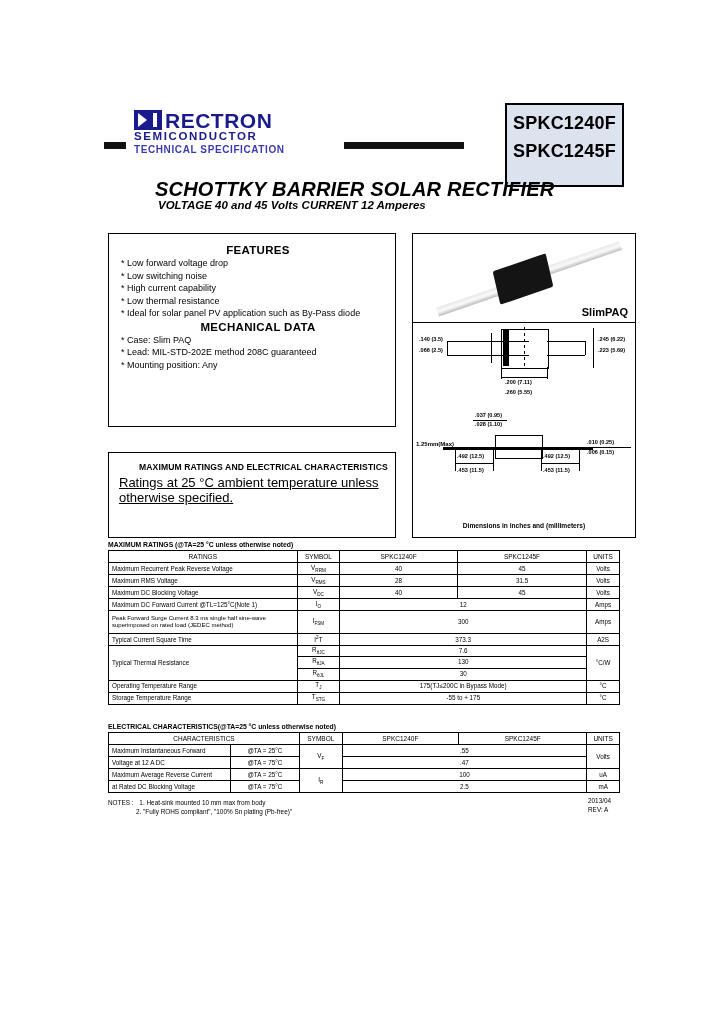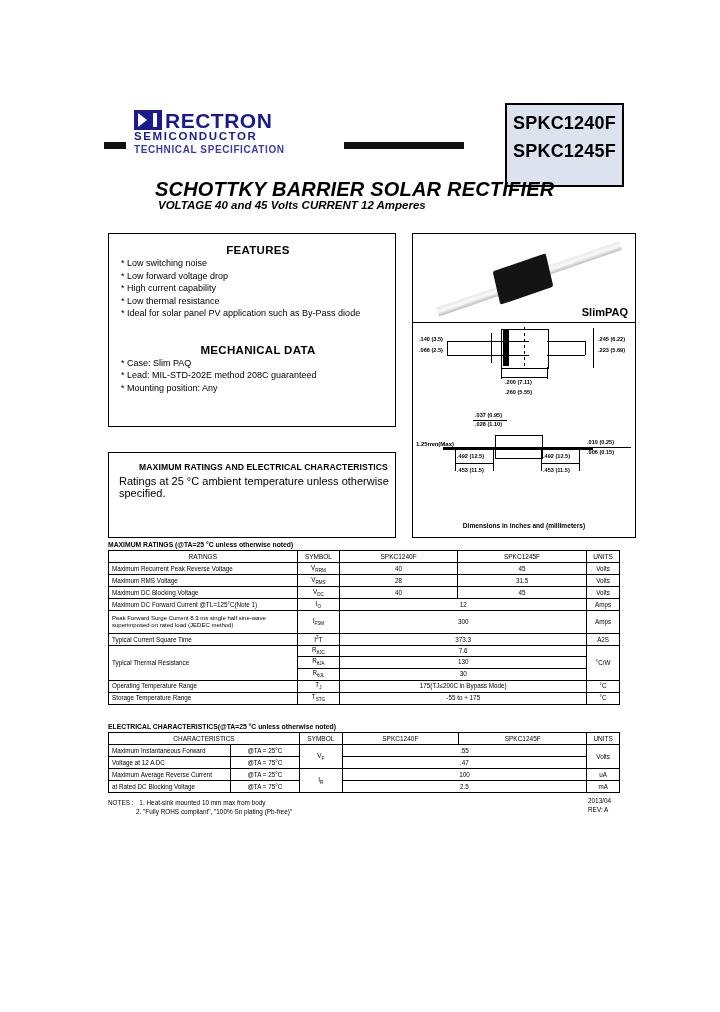--- a/index.html
+++ b/index.html
@@ -28,21 +28,21 @@
   .title2{position:absolute;left:158px;top:199px;font-size:11.5px;font-weight:bold;font-style:italic;}
 
   
   .featbox{position:absolute;left:108px;top:233px;width:286px;height:192px;border:1.5px solid #000;}
   .h-sec{font-size:11.5px;font-weight:bold;letter-spacing:.3px;}
   .featbox .h-sec{margin:10px 0 2px 12px;text-align:center;}
   .bullet{font-size:9px;margin:0 0 1px 12px;line-height:11.5px;}
 
   .mrbox{position:absolute;left:108px;top:452px;width:286px;height:84px;border:1.5px solid #000;}
   .mrbox .t1{font-size:8.6px;font-weight:bold;margin:9px 0 0 10px;letter-spacing:.1px;padding-left:20px;}
-  .mrbox .t2{font-size:11px;margin:3px 0 0 10px;}
+  .mrbox .t2{font-size:13px;margin:3px 0 0 10px;text-decoration:underline;}
 
   
   .drawpanel{position:absolute;left:412px;top:233px;width:222px;height:303px;border:1.5px solid #000;}
   .photo{position:absolute;left:0;top:0;width:222px;height:88px;border-bottom:1.5px solid #000;overflow:hidden;background:#fff;}
   .pkg-lead{position:absolute;background:linear-gradient(180deg,#e8e8e8,#fafafa,#bdbdbd);}
   .lead-a{left:22px;top:58px;width:96px;height:9px;transform:rotate(-19deg);}
   .lead-b{left:118px;top:22px;width:92px;height:9px;transform:rotate(-19deg);}
   .pkg-body{position:absolute;left:82px;top:28px;width:56px;height:34px;background:#141414;transform:rotate(-19deg) skewX(-6deg);border-radius:2px;}
   .slimpaq{position:absolute;right:7px;bottom:4px;font-size:11px;font-weight:bold;}
 
@@ -83,26 +83,26 @@
   <div class="partbox">
     <div class="pn1">SPKC1240F</div>
     <div class="pn2">SPKC1245F</div>
   </div>
 
   <div class="title1">SCHOTTKY BARRIER SOLAR RECTIFIER</div>
   <div class="title2">VOLTAGE 40 and 45 Volts  CURRENT 12 Amperes</div>
 
   <div class="featbox">
     <div class="h-sec">FEATURES</div>
+    <div class="bullet">* Low forward voltage drop</div>
     <div class="bullet">* Low switching noise</div>
-    <div class="bullet">* Low forward voltage drop</div>
     <div class="bullet">* High current capability</div>
     <div class="bullet">* Low thermal resistance</div>
     <div class="bullet">* Ideal for solar panel PV application such as By-Pass diode</div>
-    <div class="h-sec" style="margin-top:24px;">MECHANICAL DATA</div>
+    <div class="h-sec" style="margin-top:1px;">MECHANICAL DATA</div>
     <div class="bullet">* Case: Slim PAQ</div>
     <div class="bullet">* Lead: MIL-STD-202E method 208C guaranteed</div>
     <div class="bullet">* Mounting position: Any</div>
   </div>
 
   <div class="mrbox">
     <div class="t1">MAXIMUM RATINGS AND ELECTRICAL CHARACTERISTICS</div>
     <div class="t2">Ratings at 25 °C ambient temperature unless otherwise specified.</div>
   </div>
 

